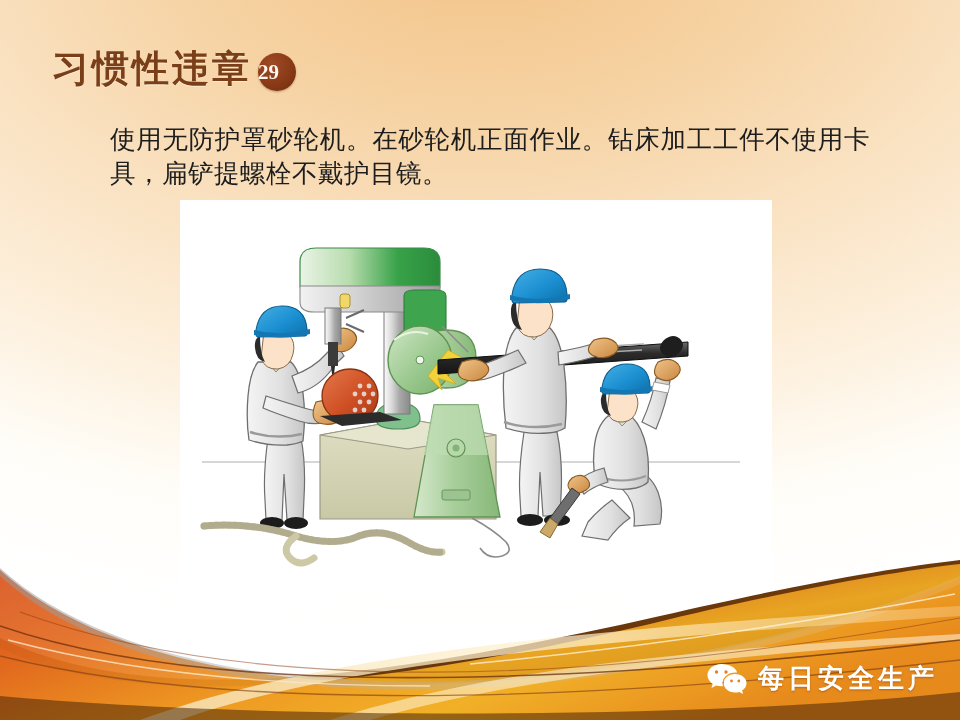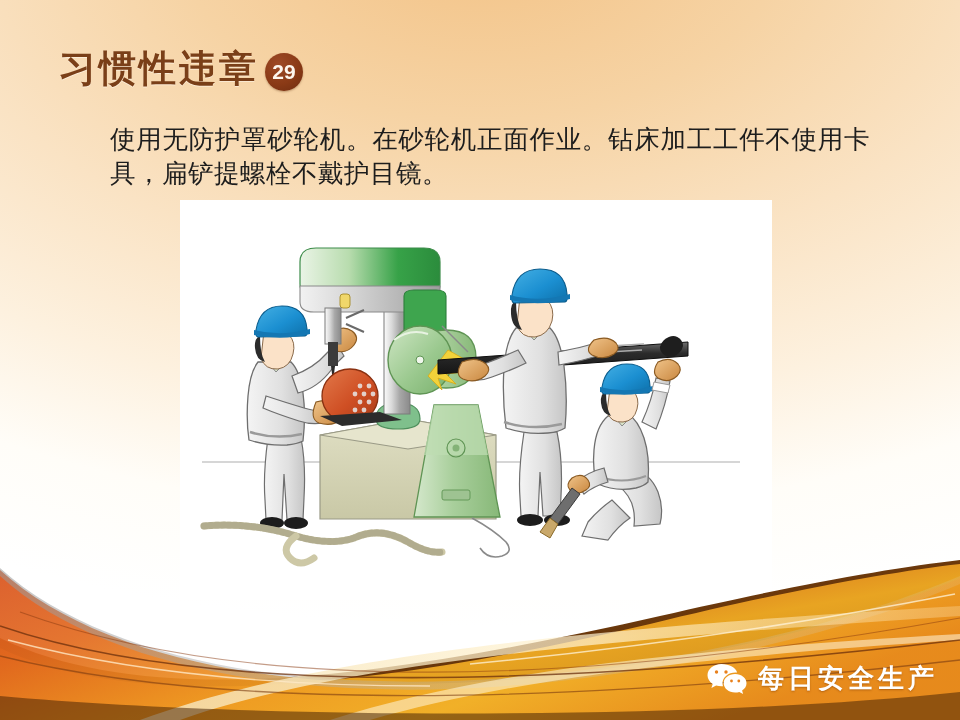--- a/index.html
+++ b/index.html
@@ -7,37 +7,37 @@
     width:960px;height:720px;overflow:hidden;
     font-family:"Liberation Sans", sans-serif;
     background:#ffffff;
   }
   #slide{
     position:relative;width:960px;height:720px;overflow:hidden;
     background:
       radial-gradient(120% 95% at 50% -8%, #f3c387 0%, #f6d3a4 26%, #fae3c4 48%, #fdf1df 68%, #fffdf8 84%, #ffffff 100%);
   }
   
-  #header{position:absolute;left:0;top:0;width:848px;height:110px;margin-left:7px;}
+  #header{position:absolute;left:0;top:0;width:848px;height:110px;}
   #title{
     position:absolute;left:52px;top:44px;
     font-family:"Liberation Serif", serif;
     font-size:37px;font-weight:bold;letter-spacing:3px;
     color:#7a3f18;
     text-shadow:0 1px 0 rgba(255,255,255,.45);
     white-space:nowrap;
   }
   #badge{
     position:absolute;left:258px;top:53px;width:38px;height:38px;border-radius:50%;
     background:radial-gradient(circle at 36% 30%, #9e4a27 0%, #8a3a16 55%, #6d2c10 100%);
     box-shadow:0 1px 2px rgba(90,40,10,.35);
   }
   #badge span{
-    display:block;width:38px;height:38px;line-height:38px;text-align:center;
-    font-family:Liberation Sans, sans-serif;font-size:21px;font-weight:bold;color:#fdf6ee;
+    display:block;width:38px;height:38px;line-height:38px;
+    font-family:Liberation Serif, serif;font-size:21px;font-weight:bold;color:#fdf6ee;
   }
   
   #body-text{
     position:absolute;left:110px;top:123px;width:760px;
     font-family:Liberation Serif, serif;
     font-size:25.5px;line-height:34px;color:#1d1d1d;
     letter-spacing:0.5px;text-align:justify;
   }
   
   #panel{

